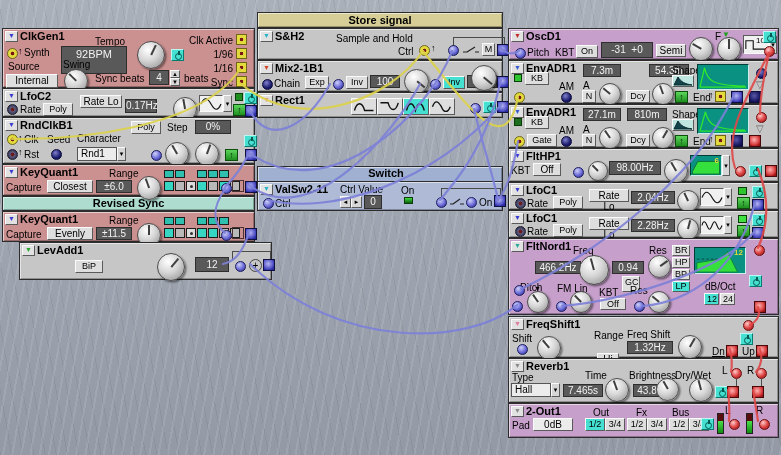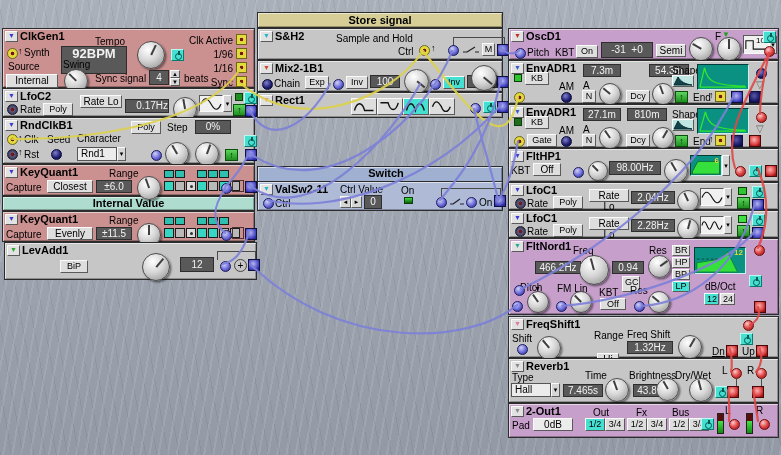--- a/index.html
+++ b/index.html
@@ -76,42 +76,42 @@
   .meter .mg{position:absolute;left:0;bottom:0;width:100%;height:63%;background:linear-gradient(#49e049,#128a12);}
   svg.cbl{position:absolute;left:0;top:0;pointer-events:none;}
   .ic{position:absolute;line-height:1;}
 </style>
 </head>
 <body>
 
 <div id="canvas">
 
   <div class="hdr khaki" style="left:257px;top:12px;width:246px;height:16px;">Store signal</div>
-  <div class="hdr mint" style="left:2px;top:196px;width:253px;height:15px;line-height:13px;">Internal Value</div>
+  <div class="hdr mint" style="left:2px;top:196px;width:253px;height:15px;line-height:13px;">Revised Sync</div>
   <div class="hdr slate" style="left:257px;top:166px;width:246px;height:32px;line-height:13px;padding-left:12px;">Switch</div>
 
   <div class="mod pink" style="left:2px;top:28px;width:253px;height:60px;">
     <span class="tribtn" style="left:2px;top:2px;color:#3b3bd0;">▼</span>
     <span class="t nm" style="left:17px;top:2px;">ClkGen1</span>
     <span class="t" style="left:92px;top:8px;">Tempo</span>
     <span class="sock yel" style="left:4px;top:19px;"></span>
     <span class="ic" style="left:15px;top:18px;font-size:9px;">↑</span>
     <span class="t" style="left:21px;top:19px;">Synth</span>
-    <div class="disp" style="left:58px;top:17px;width:66px;height:28px;font-size:13px;line-height:14px;font-weight:bold;">92BPM</div>
+    <div class="disp" style="left:58px;top:17px;width:66px;height:28px;font-size:11px;line-height:14px;">92BPM</div>
     <div class="knob" style="left:134px;top:12px;width:26px;height:26px;">
         <i style="transform:rotate(25deg)"></i>
       </div>
     <span class="pwr" style="left:168px;top:20px;"></span>
     <span class="t" style="left:5px;top:33px;">Source</span>
     <div class="btn" style="left:3px;top:45px;width:52px;height:14px;line-height:12px;font-size:10px;">Internal</div>
     <span class="t" style="left:60px;top:31px;">Swing</span>
     <div class="knob" style="left:61px;top:40px;width:22px;height:22px;">
         <i style="transform:rotate(-45deg)"></i>
       </div>
-    <span class="t" style="left:92px;top:45px;">Sync signal</span>
+    <span class="t" style="left:92px;top:45px;">Sync beats</span>
     <div class="disp" style="left:146px;top:41px;width:20px;height:15px;line-height:13px;">4</div>
     <div class="ddarr" style="left:167px;top:41px;width:10px;height:8px;line-height:7px;font-size:6px;">▲</div>
     <div class="ddarr" style="left:167px;top:49px;width:10px;height:8px;line-height:7px;font-size:6px;">▼</div>
     <span class="t" style="left:181px;top:45px;">beats</span>
     <span class="t" style="left:160px;top:7px;width:70px;text-align:right;">Clk Active</span>
     <span class="yelsq" style="left:233px;top:5px;"></span>
     <span class="t" style="left:160px;top:21px;width:70px;text-align:right;">1/96</span>
     <span class="yelsq" style="left:233px;top:19px;"></span>
     <span class="t" style="left:160px;top:35px;width:70px;text-align:right;">1/16</span>
     <span class="yelsq" style="left:233px;top:33px;"></span>
@@ -119,21 +119,21 @@
     <span class="yelsq" style="left:233px;top:47px;"></span>
   </div>
 
   <div class="mod gray" style="left:2px;top:88px;width:253px;height:29px;">
     <span class="tribtn" style="left:2px;top:2px;color:#3b3bd0;">▼</span>
     <span class="t nm" style="left:17px;top:2px;">LfoC2</span>
     <span class="sock mar" style="left:4px;top:15px;"></span>
     <span class="t" style="left:17px;top:16px;">Rate</span>
     <div class="btn" style="left:40px;top:14px;width:30px;">Poly</div>
     <div class="btn" style="left:77px;top:6px;width:42px;font-size:10px;">Rate Lo</div>
-    <div class="disp" style="left:122px;top:10px;width:44px;height:14px;text-align:right;">0.17Hz</div>
+    <div class="disp" style="left:122px;top:10px;width:32px;height:14px;text-align:right;">0.17Hz</div>
     <div class="knob" style="left:170px;top:8px;width:22px;height:22px;">
         <i style="transform:rotate(-10deg)"></i>
       </div>
     <div class="wbox" style="left:196px;top:6px;width:24px;height:17px;">
       <svg width="22" height="15" viewBox="0 0 22 15">
           <path d="M1,8 C4,1 7,1 11,8 C15,15 18,15 21,8" stroke="#111" fill="none" stroke-width="1.2"></path>
         </svg>
     </div>
     <div class="ddarr" style="left:220px;top:6px;width:9px;height:17px;line-height:15px;">▾</div>
     <span class="gind" style="left:232px;top:4px;width:8px;height:8px;background:#1f8f1f;"></span>
@@ -198,21 +198,21 @@
     <div class="knob" style="left:134px;top:11px;width:22px;height:22px;">
         <i style="transform:rotate(0deg)"></i>
       </div>
     <div class="krow-b" style="position:absolute;left:161px;top:5px;"><span class="key on"></span><span class="key on"></span><span class="key gap"></span><span class="key on"></span><span class="key on"></span><span class="key on"></span></div>
     <div style="position:absolute;left:161px;top:16px;"><span class="key on"></span><span class="key off"></span><span class="key dot"></span><span class="key on"></span><span class="key on"></span><span class="key off"></span><span class="key off"></span></div>
     <span class="sock blu" style="left:218px;top:18px;"></span>
     <span style="position:absolute;left:229px;top:15px;width:12px;height:12px;border:1px solid #4a3030;box-sizing:border-box;"></span>
     <span class="blusq" style="left:242px;top:16px;"></span>
   </div>
 
-  <div class="mod gray" style="left:4px;top:242px;width:253px;height:38px;">
+  <div class="mod gray" style="left:19px;top:242px;width:253px;height:38px;">
     <span class="tribtn" style="left:2px;top:2px;color:#2ea82e;">▼</span>
     <span class="t nm" style="left:17px;top:2px;">LevAdd1</span>
     <div class="btn" style="left:55px;top:17px;width:28px;">BiP</div>
     <div class="knob" style="left:137px;top:10px;width:26px;height:26px;">
         <i style="transform:rotate(40deg)"></i>
       </div>
     <div class="disp" style="left:175px;top:14px;width:34px;height:15px;line-height:13px;">12</div>
     <div class="brk brkl brkr" style="left:212px;top:8px;width:37px;height:8px;"></div>
     <span class="sock blu" style="left:215px;top:18px;"></span>
     <span style="position:absolute;left:229px;top:16px;width:13px;height:13px;border:1px solid #444;border-radius:50%;font-size:10px;line-height:11px;text-align:center;box-sizing:border-box;">+</span>

